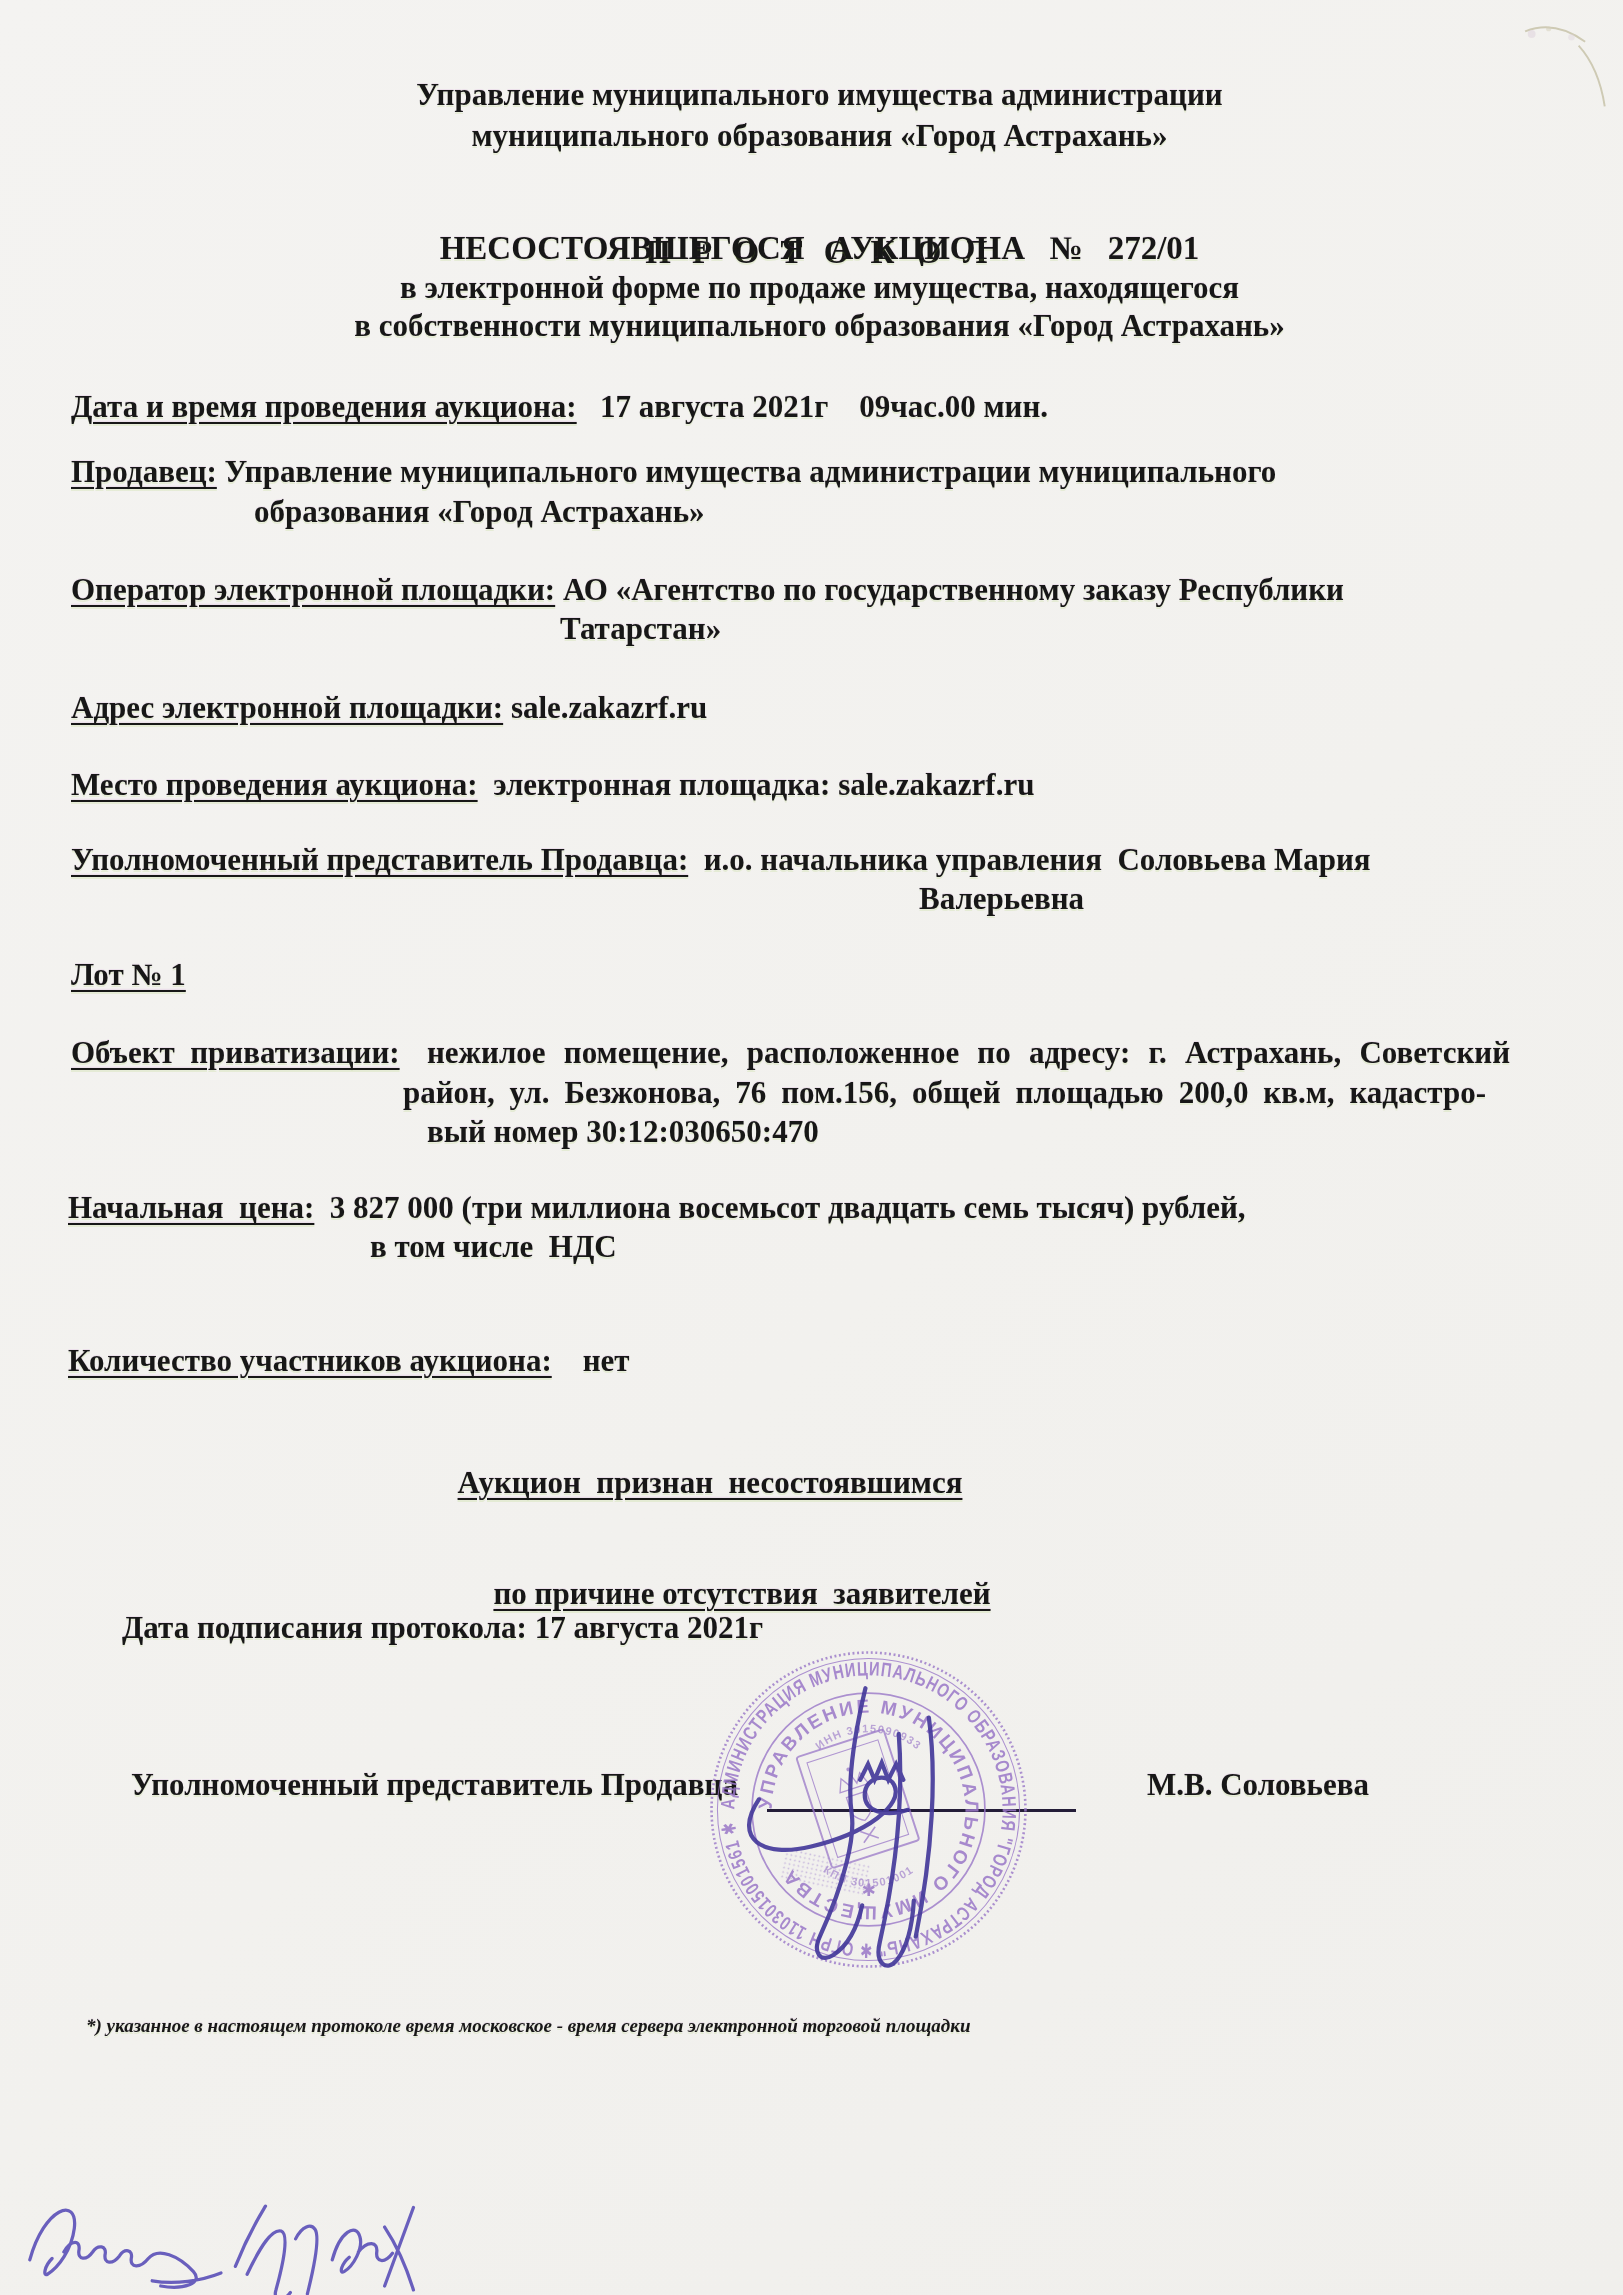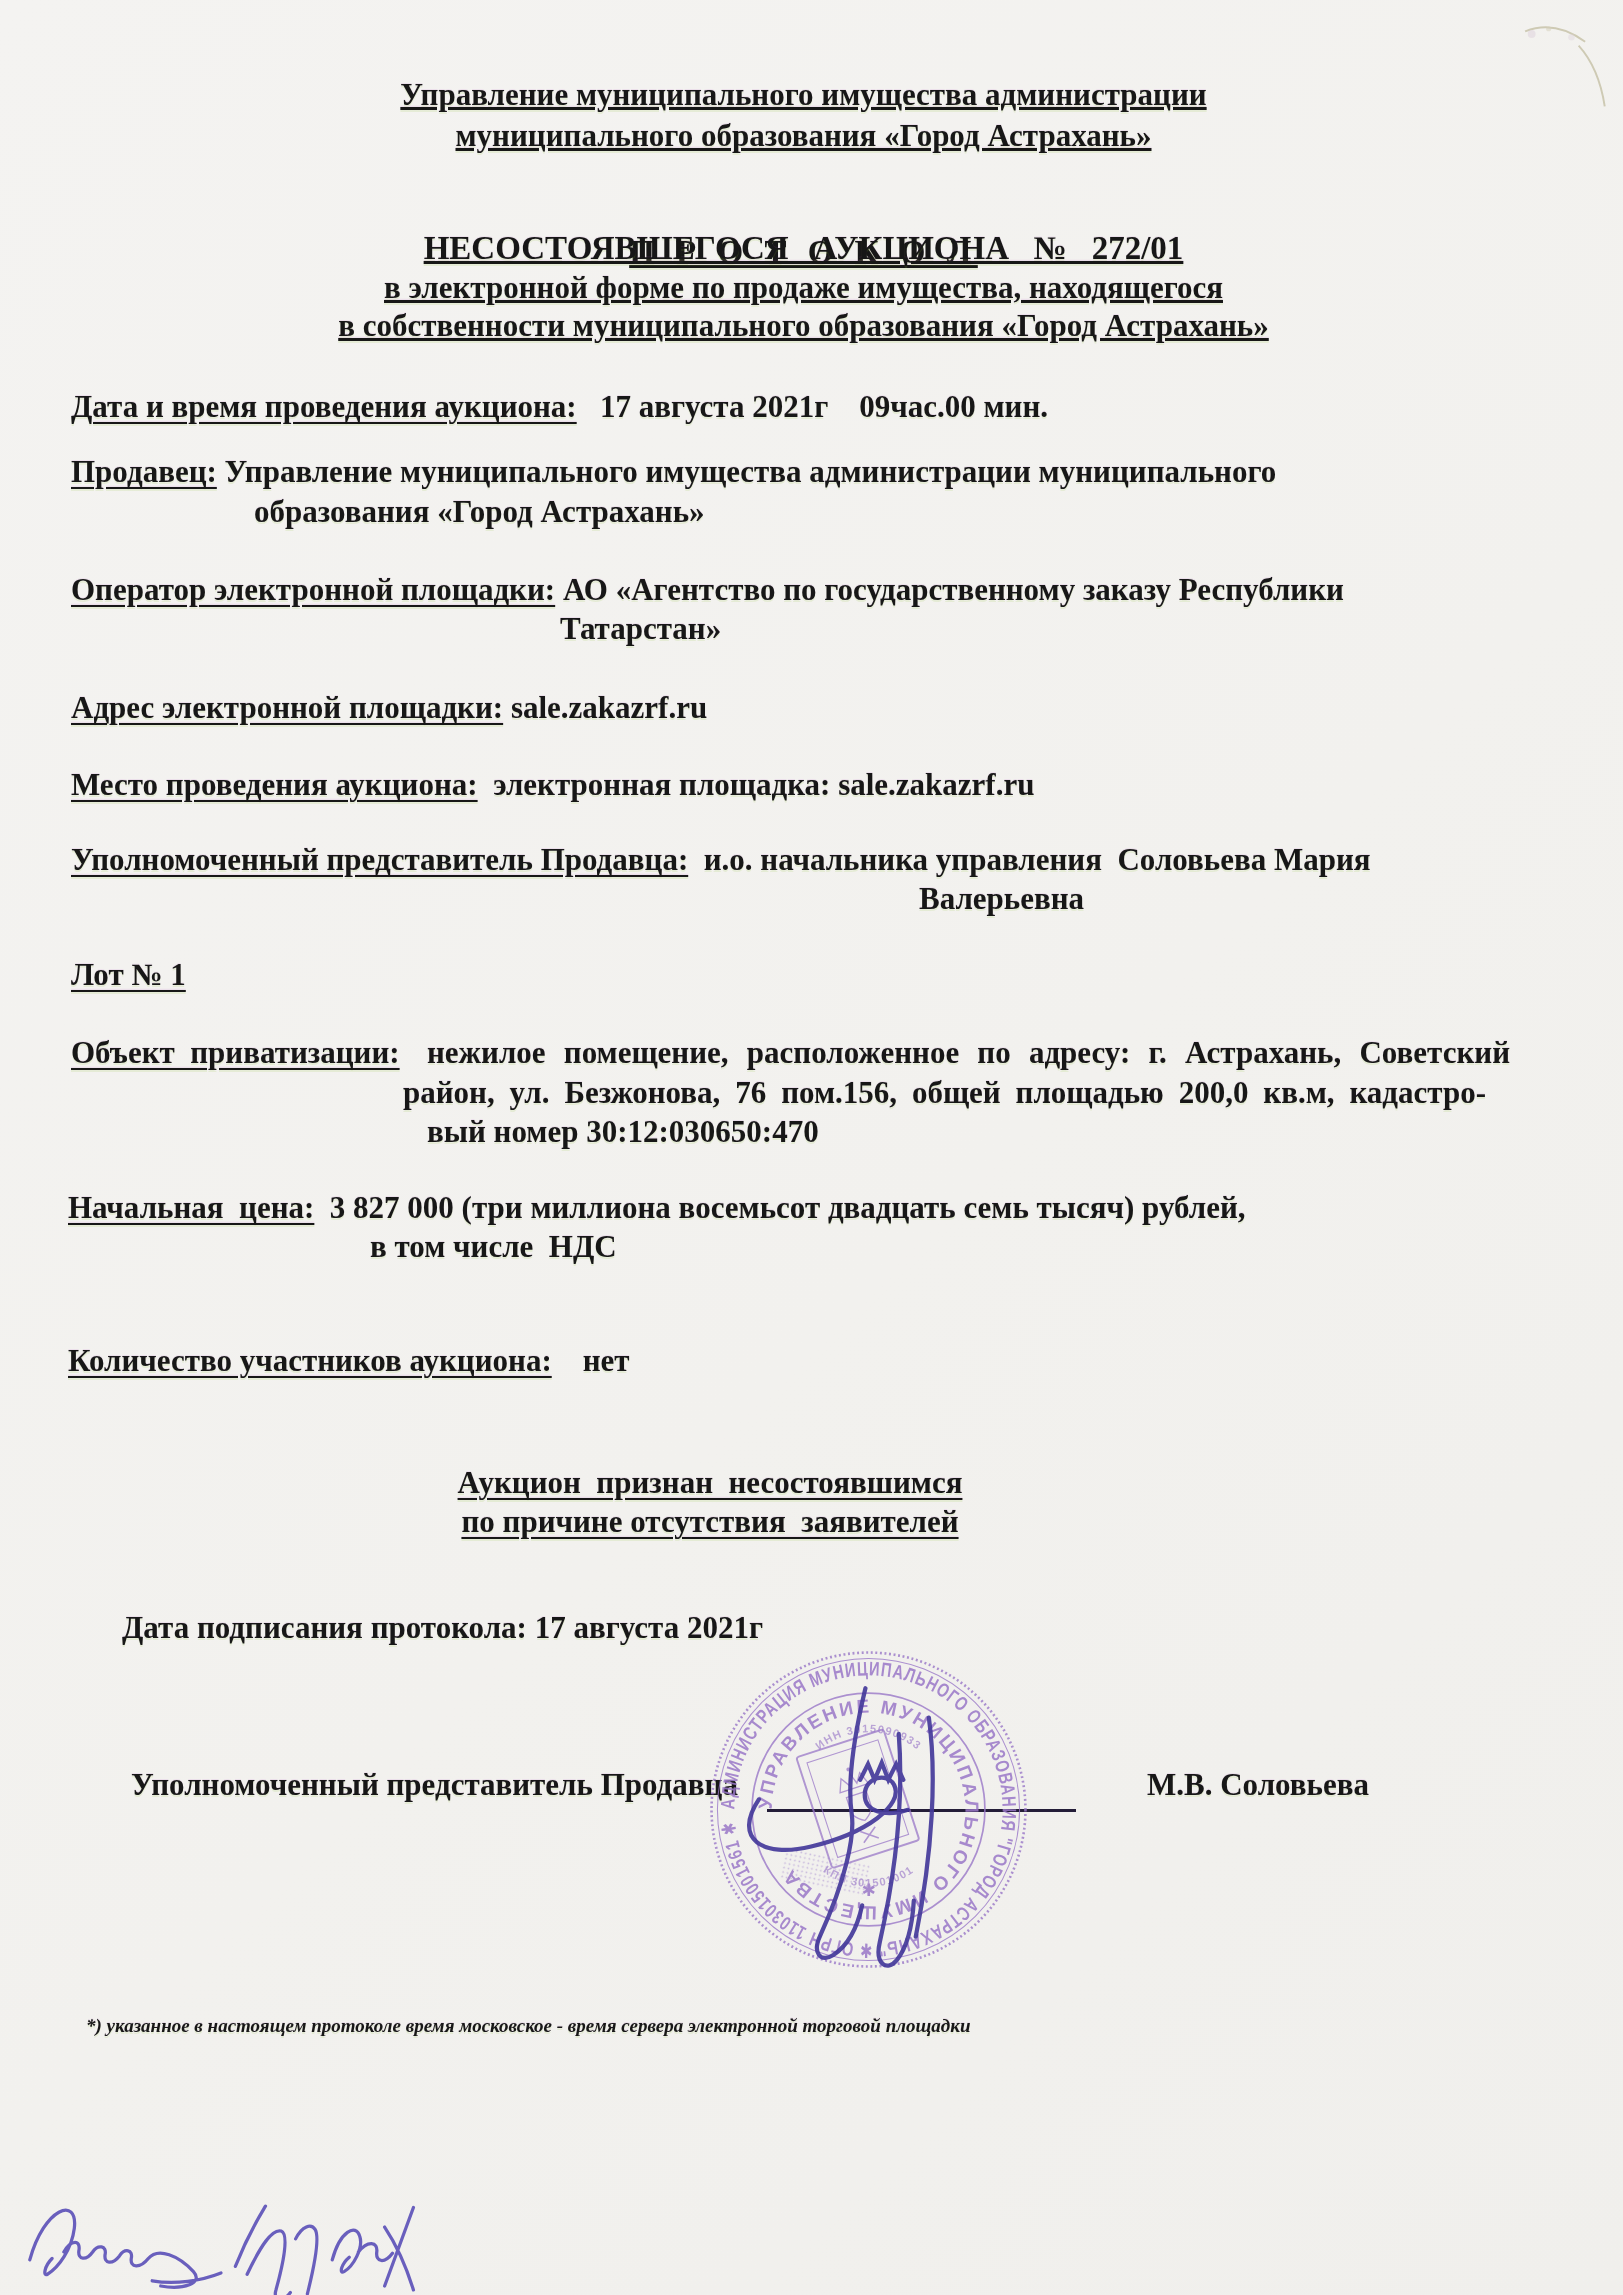--- a/index.html
+++ b/index.html
@@ -8,21 +8,21 @@
     background:linear-gradient(135deg,#f4f3f1 0%,#f2f1ee 55%,#f0efec 100%);
     font-family:"Liberation Serif","DejaVu Serif",serif;color:#161616;
   }
   .t{
     position:absolute;font-weight:bold;font-size:31px;line-height:1.15;
     white-space:pre;color:#171717;
     text-shadow:0 2px 0 rgba(150,200,60,.14),0 -1.3px 0 rgba(180,90,200,.12);
     text-align:right;
   }
   .u{text-decoration:underline;text-decoration-thickness:2.3px;text-underline-offset:5.2px;}
-  .c{left:41px;width:1525px;text-align:center;text-decoration:underline;}
+  .c{left:57px;width:1525px;text-align:center;}
   .rc{left:0;width:1420px;text-align:center;}
   .big{font-size:33px;}
   .just{white-space:normal;text-align:justify;text-align-last:justify;width:1083px;}
   .foot{font-size:19px;font-style:italic;}
   .sigline{position:absolute;left:767px;top:1809px;width:309px;height:3.3px;background:#241d38;}
   svg{position:absolute;}
   .stamp-text{font-family:"Liberation Sans","DejaVu Sans",sans-serif;font-weight:bold;}
 </style>
 </head>
 <body>
@@ -58,21 +58,21 @@
   <div class="t just" style="top:1035px;left:427px;">нежилое помещение, расположенное по адресу: г. Астрахань, Советский</div>
   <div class="t just" style="top:1075px;left:403px;">район, ул. Безжонова, 76 пом.156, общей площадью 200,0 кв.м, кадастро-</div>
   <div class="t" style="top:1114px;left:427px;">вый номер 30:12:030650:470</div>
 
   <div class="t" style="top:1190px;left:68px;"><span class="u">Начальная  цена:</span><span>  </span><span>3 827 000 (три миллиона восемьсот двадцать семь тысяч) рублей,</span></div>
   <div class="t" style="top:1229px;left:370px;">в том числе  НДС</div>
 
   <div class="t" style="top:1343px;left:68px;"><span class="u">Количество участников аукциона:</span><span>    </span><span>нет</span></div>
 
   <div class="t rc" style="top:1465px;"><span class="u">Аукцион  признан  несостоявшимся</span></div>
-  <div class="t rc" style="top:1504px;"><span class="u">по причине отсутствия  заявителей</span></div>
+  <div class="t rc" style="top:1576px;padding-left:32px;"><span class="u">по причине отсутствия  заявителей</span></div>
 
   <div class="t" style="top:1610px;left:122px;">Дата подписания протокола: 17 августа 2021г</div>
 
   <div class="t" style="top:1767px;left:131px;">Уполномоченный представитель Продавца</div>
   <div class="sigline"></div>
   <div class="t" style="top:1767px;left:1147px;">М.В. Соловьева</div>
 
   <svg style="left:705px;top:1646px;" width="327" height="327" viewBox="0 0 500 500">
     <defs>
       <pattern id="dots" width="7" height="7" patternUnits="userSpaceOnUse">

